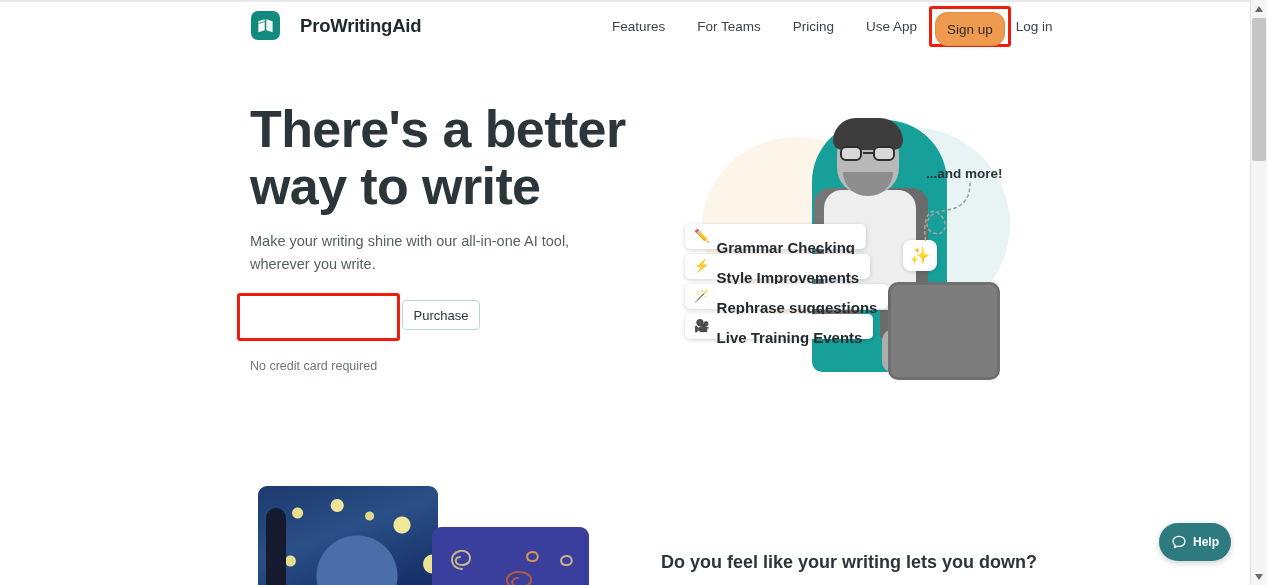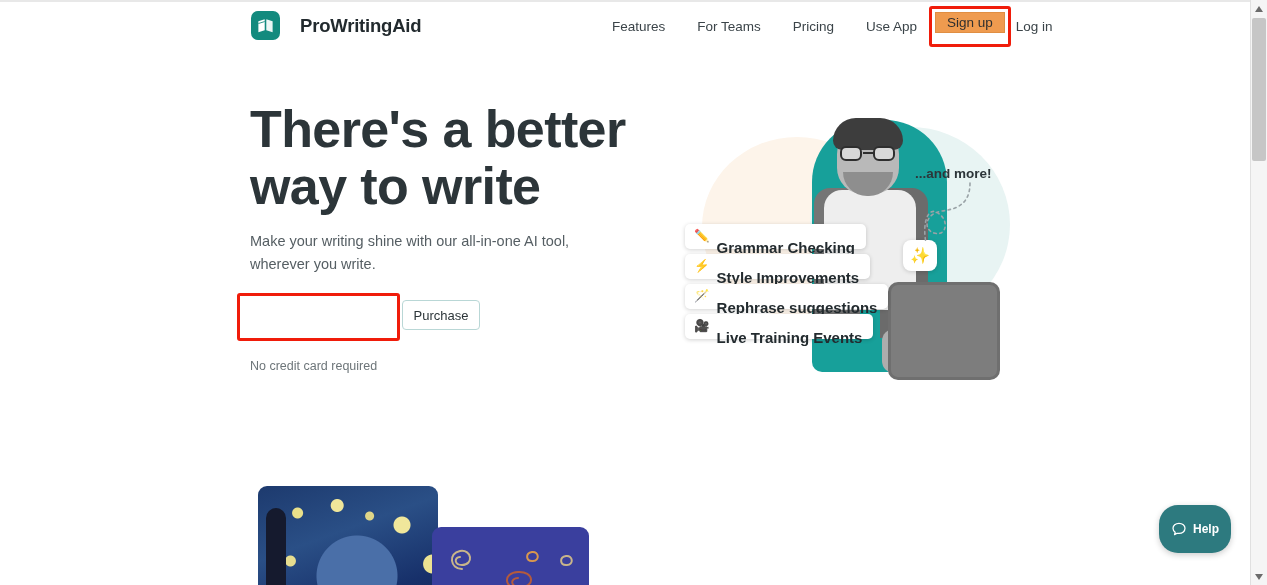--- a/index.html
+++ b/index.html
@@ -60,24 +60,24 @@
     white-space: nowrap;
   }
   .signup-hl {
     position: absolute; left: 929px; top: 4px;
     width: 82px; height: 41px;
     border: 3px solid #f01c0a;
     border-radius: 3px;
   }
   .signup-btn {
     position: absolute; left: 935px; top: 10px;
-    width: 70px; height: 21px;
+    width: 70px; height: 34px;
     background: #ef9b4f;
     border: 1px solid #e08e42;
-    border-radius: 0;
+    border-radius: 12px;
     font-size: 13.5px; color: #2f2f2f;
     display: flex; align-items: center; justify-content: center;
     cursor: pointer;
   }
 
   
   .hero-title {
     position: absolute; left: 250px; top: 99px;
     width: 420px;
     font-size: 52px; line-height: 57px;
@@ -219,21 +219,21 @@
   .sparkle-badge {
     position: absolute; left: 243px; top: 143px;
     width: 34px; height: 31px;
     background: #ffffff;
     border-radius: 8px;
     box-shadow: 0 1px 4px rgba(0,0,0,.16);
     display: flex; align-items: center; justify-content: center;
     font-size: 16px;
   }
   .and-more {
-    position: absolute; left: 255px; top: 69px;
+    position: absolute; left: 266px; top: 69px;
     font-size: 13.5px; font-weight: bold; color: #2c3539;
     white-space: nowrap;
   }
   .squiggle { position: absolute; left: 252px; top: 82px; }
 
   .chips {
     position: absolute; left: 25px; top: 127px;
   }
   .chip {
     position: relative;
@@ -281,22 +281,22 @@
     overflow: hidden;
   }
   .section-q {
     position: absolute; left: 661px; top: 550px;
     font-size: 18px; font-weight: bold; color: #2c3539;
     white-space: nowrap;
   }
 
   
   .help-btn {
-    position: absolute; left: 1159px; top: 503px;
-    width: 72px; height: 48px;
+    position: absolute; left: 1159px; top: 521px;
+    width: 72px; height: 38px;
     background: #2d7a7f;
     border-radius: 19px;
     display: flex; align-items: center; justify-content: center;
     gap: 6px;
     cursor: pointer;
     box-shadow: 0 2px 6px rgba(0,0,0,.2);
   }
   .help-label { font-size: 12px; color: #ffffff; font-weight: bold; }
 
   
@@ -420,20 +420,21 @@
           <path d="M30 42 C18 42, 16 26, 28 24 C40 22, 42 38, 30 38 C22 38, 22 30, 28 30" stroke="#c9b58a"></path>
           <path d="M100 34 C94 34, 93 26, 100 25 C107 24, 108 34, 101 34" stroke="#d9974e"></path>
           <path d="M134 38 C128 38, 127 30, 134 29 C141 28, 142 38, 135 38" stroke="#c9b58a"></path>
           <path d="M88 62 C72 62, 70 46, 86 45 C102 44, 104 60, 88 60 C78 60, 78 51, 86 51" stroke="#b45a3c"></path>
           <path d="M122 82 C116 82, 115 74, 122 73 C129 72, 130 82, 123 82" stroke="#c9b58a"></path>
           <path d="M52 104 C38 104, 36 88, 50 87 C64 86, 66 102, 52 102" stroke="#c9b58a"></path>
         </g>
       </svg>
     </div>
 
+    <div class="section-q">Do you feel like your writing lets you down?</div>
 
     <div class="help-btn">
       <svg width="16" height="16" viewBox="0 0 24 24">
         <path d="M12 3.5 C6.8 3.5 3 6.9 3 11 C3 13.4 4.3 15.5 6.3 16.8 L5.3 20.5 L9.2 18.4 C10.1 18.6 11 18.7 12 18.7 C17.2 18.7 21 15.3 21 11 C21 6.9 17.2 3.5 12 3.5 Z" fill="none" stroke="#ffffff" stroke-width="1.9" stroke-linejoin="round"></path>
       </svg>
       <span class="help-label">Help</span>
     </div>
 
   </div>
 

